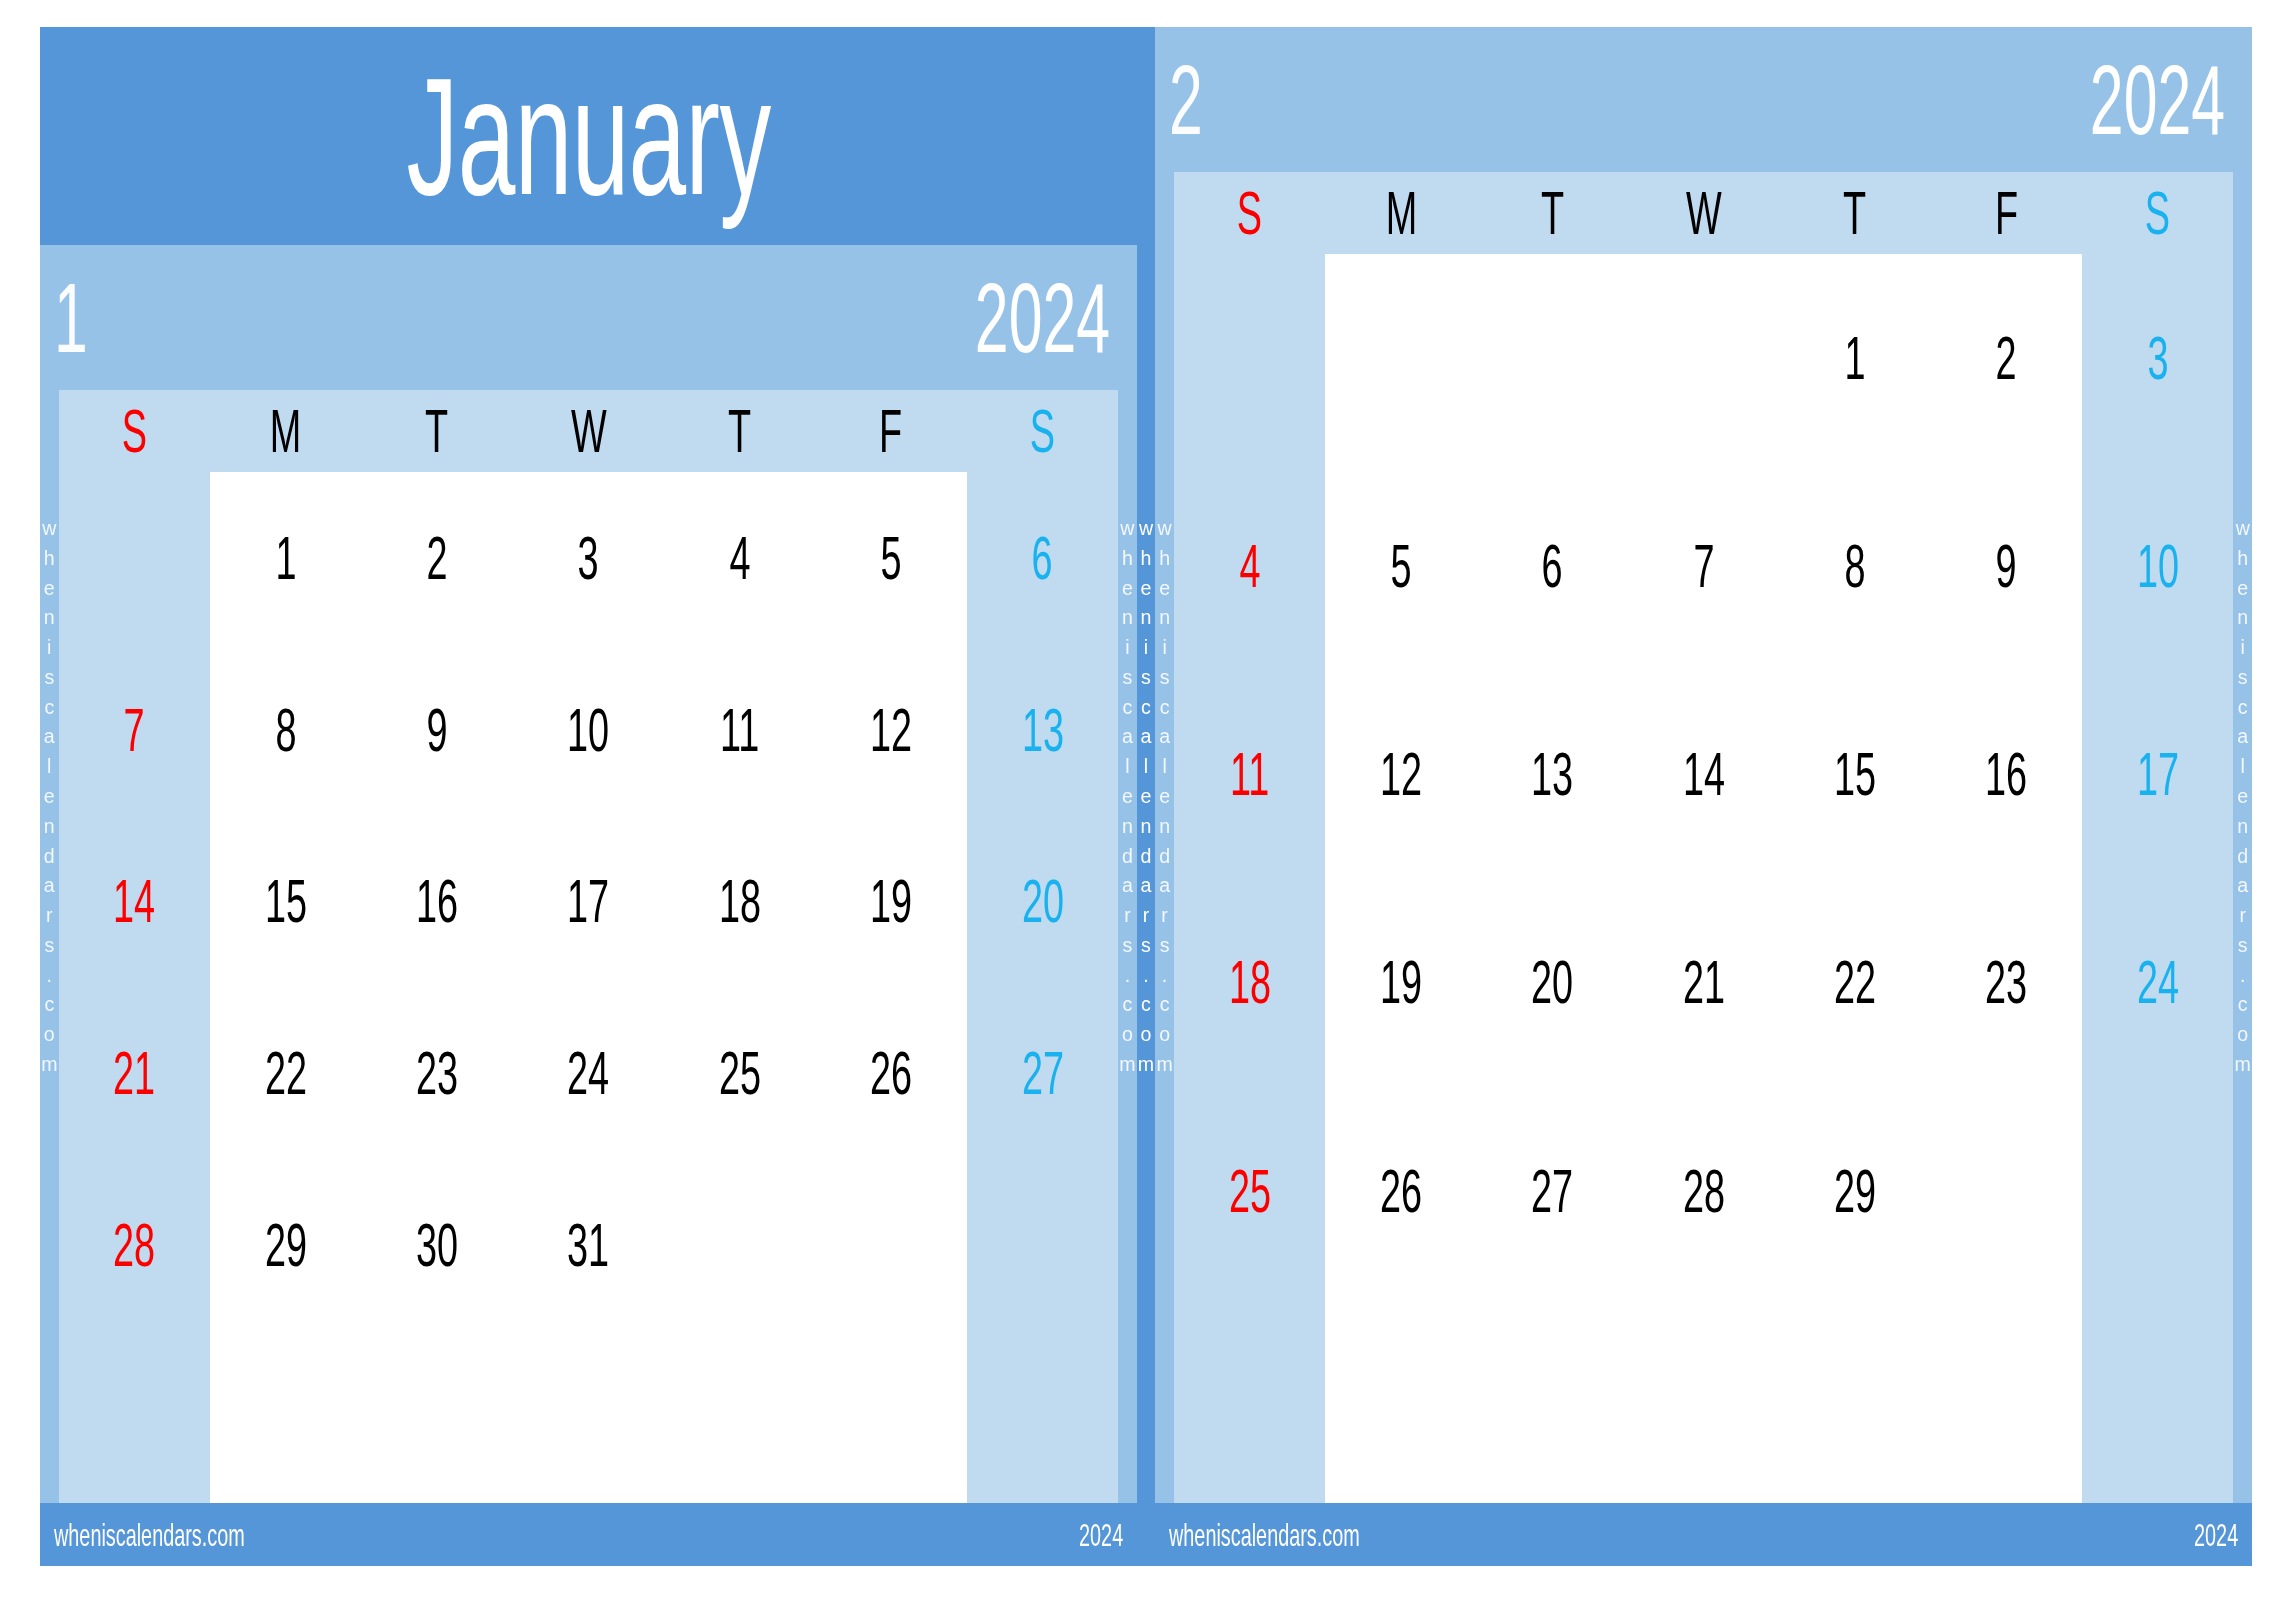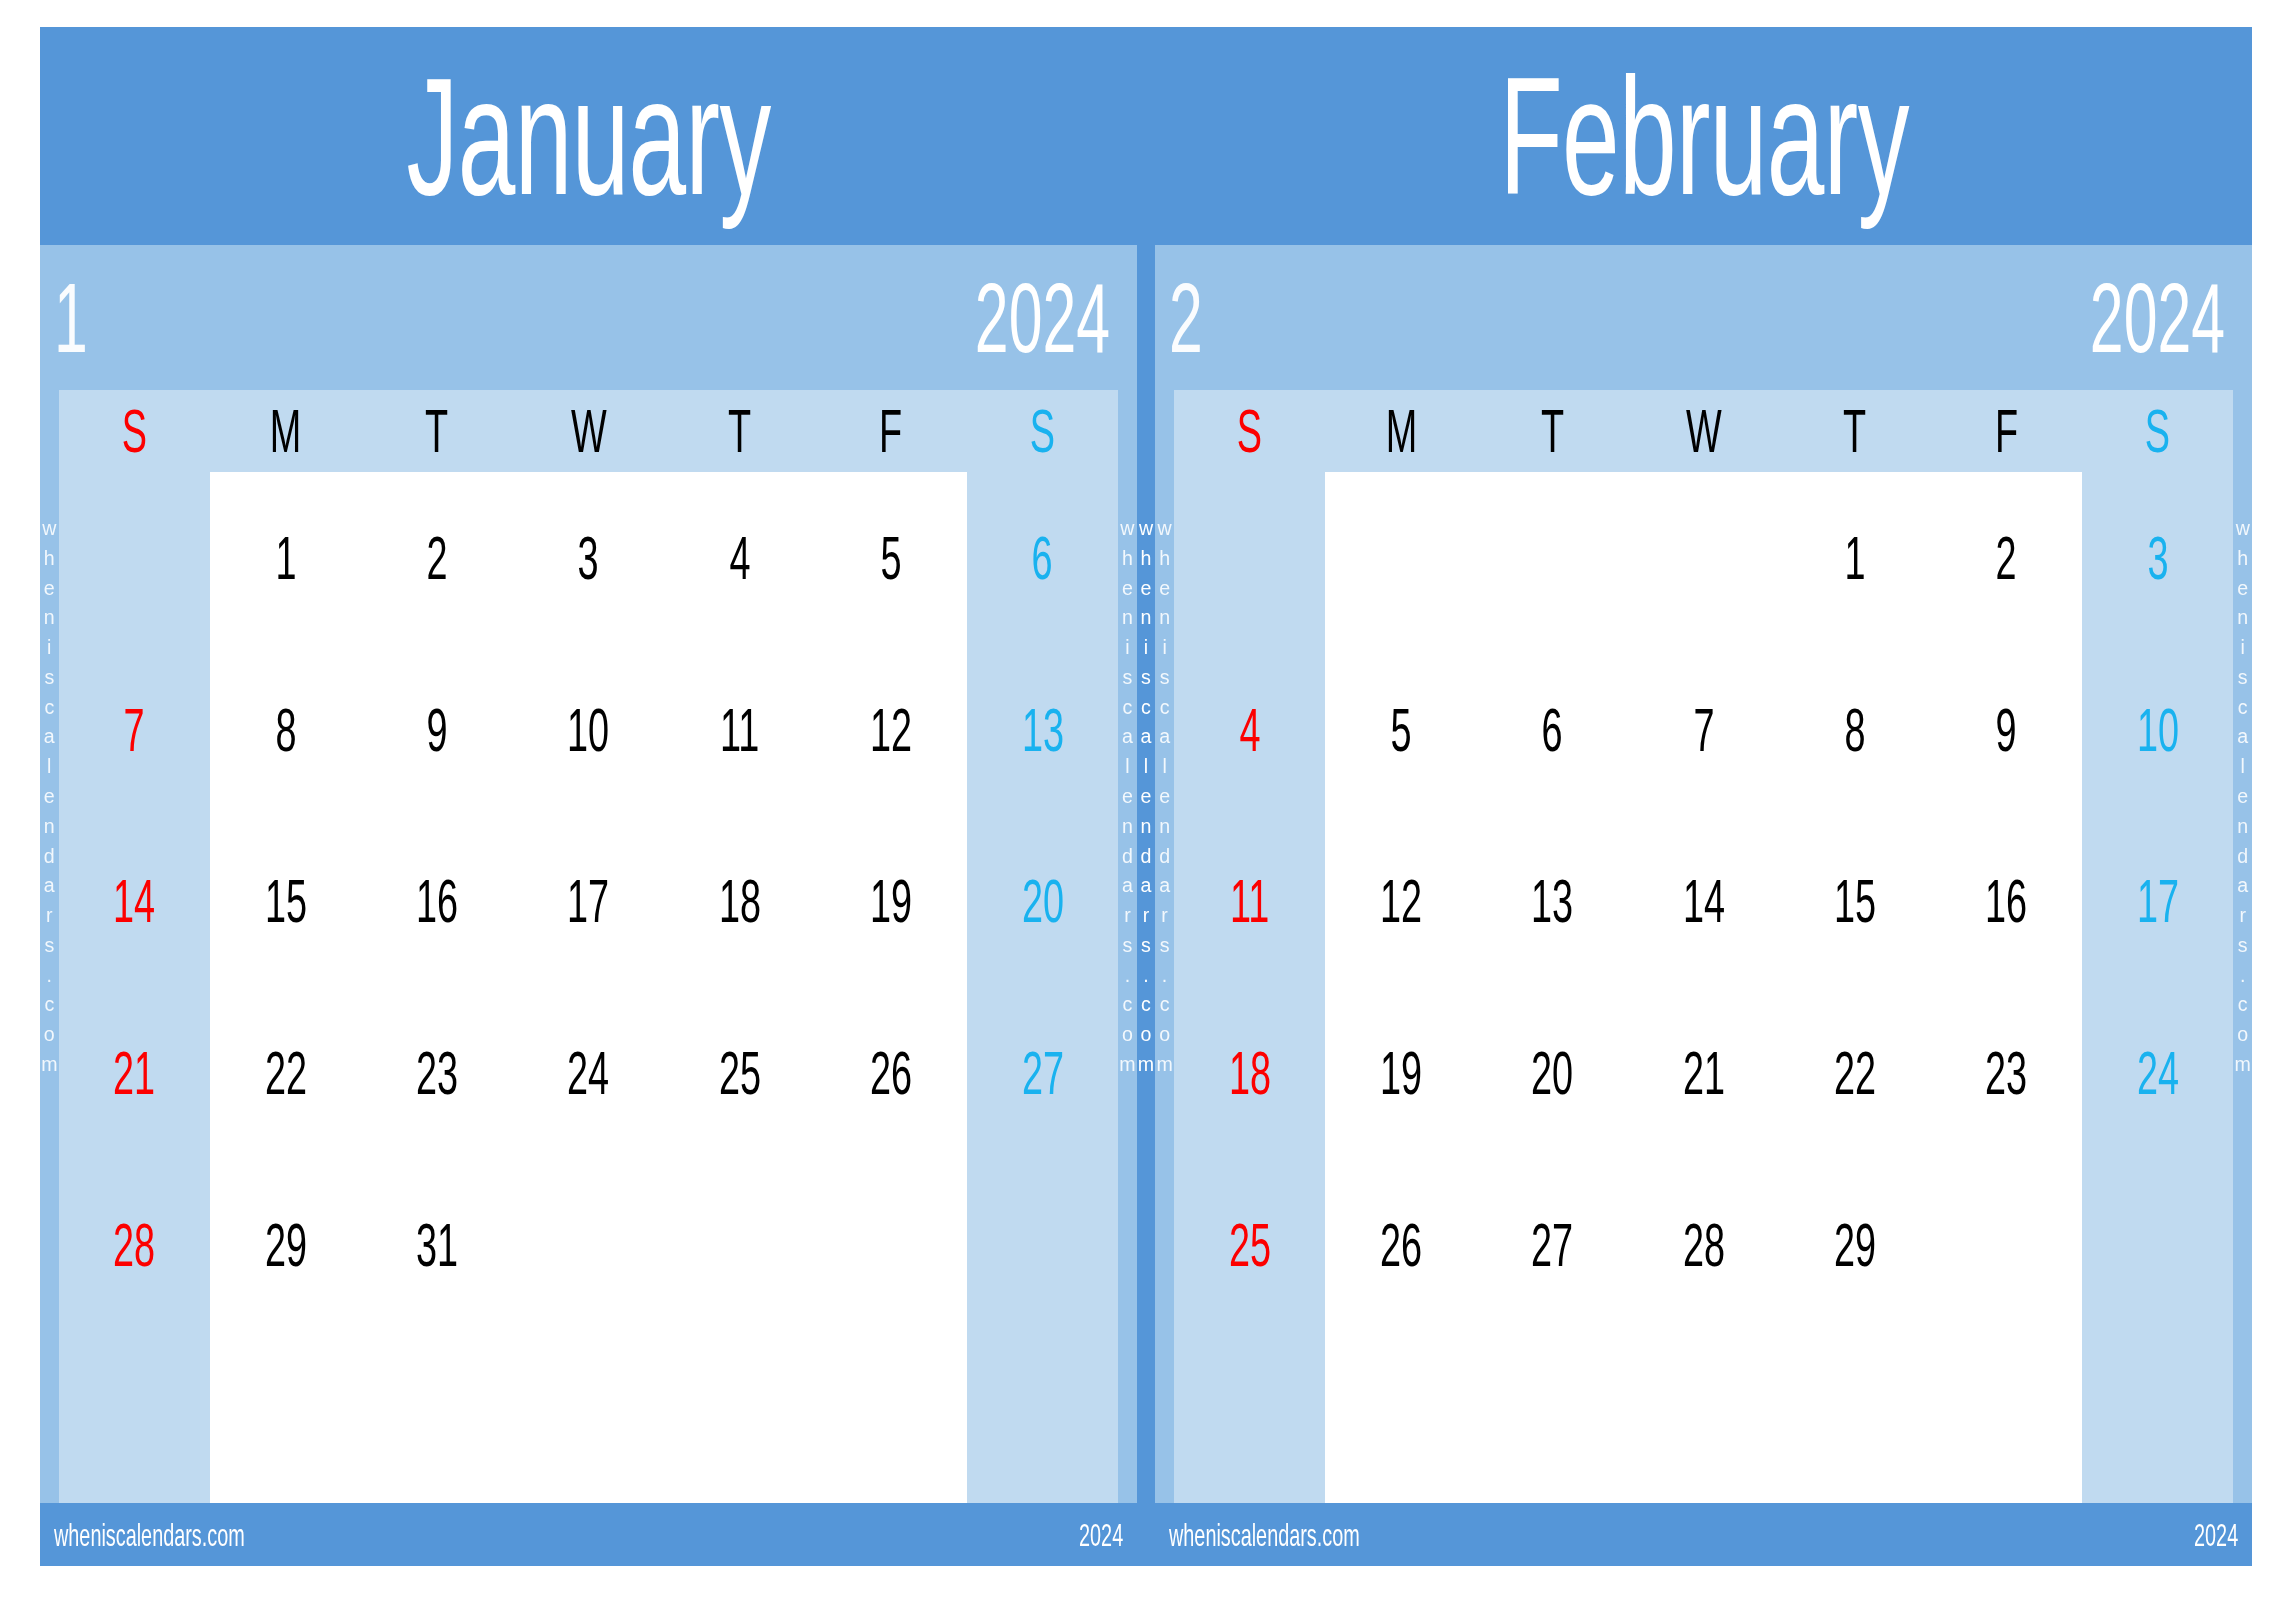--- a/index.html
+++ b/index.html
@@ -345,20 +345,23 @@
                 <span class="d-inner">26</span>
               </div>
               <div class="day sat">
                 <span class="d-inner">27</span>
               </div>
               <div class="day sun">
                 <span class="d-inner">28</span>
               </div>
               <div class="day">
                 <span class="d-inner">29</span>
+              </div>
+              <div class="day">
+                <span class="d-inner">30</span>
               </div>
               <div class="day">
                 <span class="d-inner">31</span>
               </div>
               <div class="day empty">
                 <span class="d-inner"></span>
               </div>
               <div class="day empty">
                 <span class="d-inner"></span>
               </div>
@@ -451,23 +454,20 @@
         <span>d</span>
         <span>a</span>
         <span>r</span>
         <span>s</span>
         <span>.</span>
         <span>c</span>
         <span>o</span>
         <span>m</span>
       </div>
       <div class="panel february">
-        <div class="month-title">
-          <span class="mt-inner">February</span>
-        </div>
         <div class="year-band">
           <div class="month-num"><span class="n-inner">2</span></div>
           <div class="year-val"><span class="n-inner">2024</span></div>
         </div>
         <div class="cal-body">
           <div class="dow-row">
             <div class="dow sun"><span class="d-inner">S</span></div>
             <div class="dow"><span class="d-inner">M</span></div>
             <div class="dow"><span class="d-inner">T</span></div>
             <div class="dow"><span class="d-inner">W</span></div>

